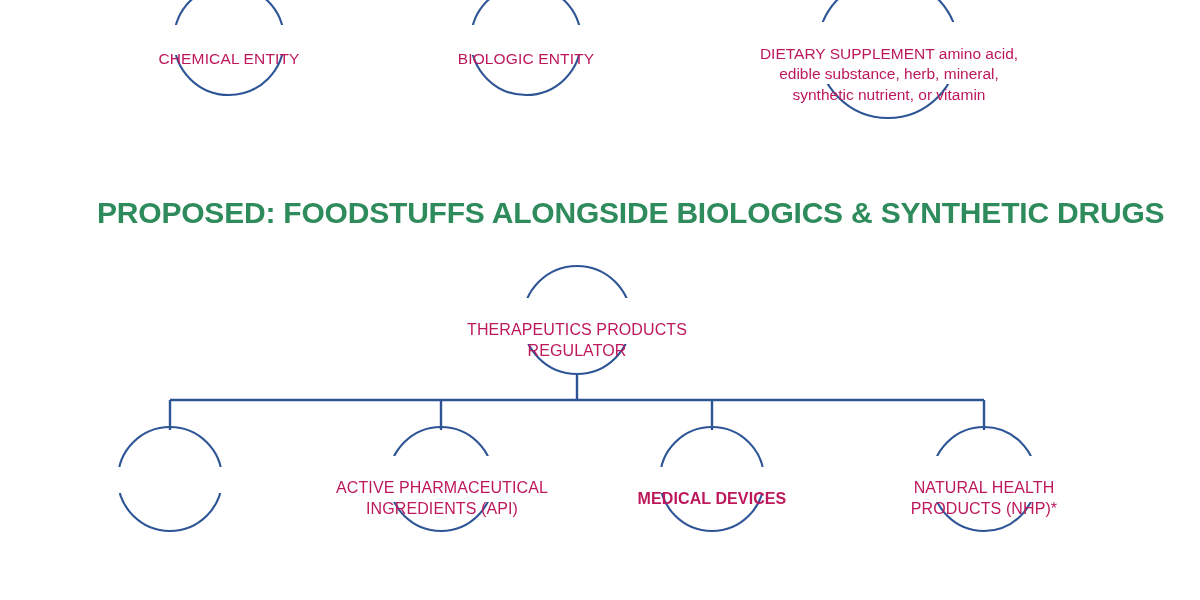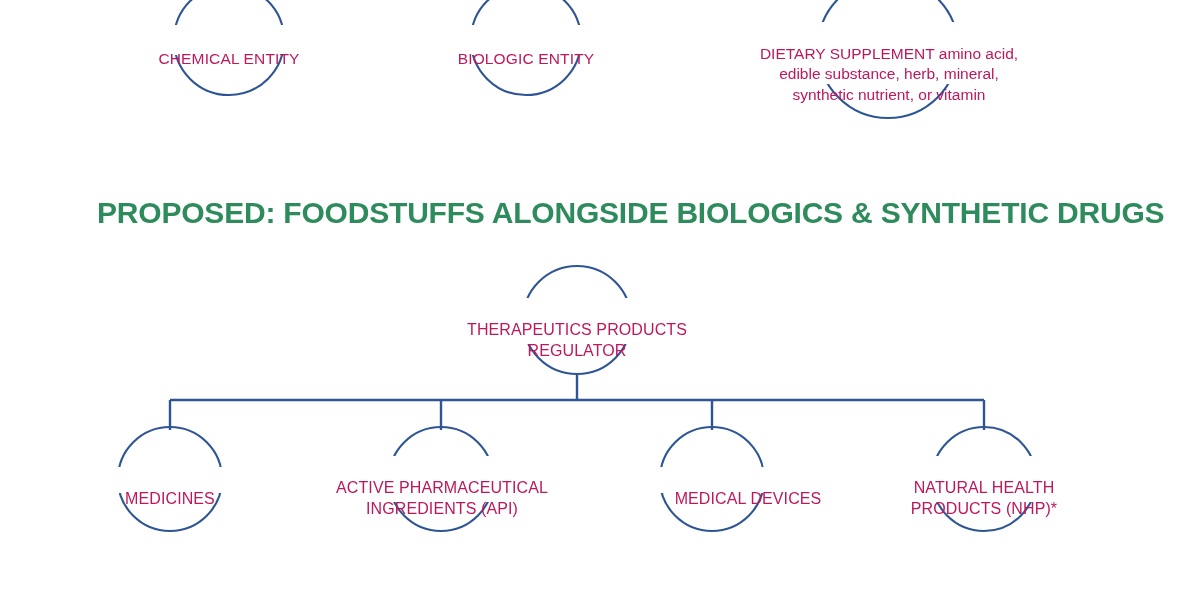--- a/index.html
+++ b/index.html
@@ -128,30 +128,27 @@
 
   <div class="section-heading" style="left:97px; top:196px; color:#2e8b5c;">
     <span>PROPOSED: FOODSTUFFS ALONGSIDE BIOLOGICS &amp; SYNTHETIC DRUGS</span>
   </div>
 
   <div class="node-label root-label" style="left:457px; top:300px; width:240px;">
     <span class="lbl-text">THERAPEUTICS PRODUCTS
 REGULATOR</span>
   </div>
 
-  <div class="node-label leaf-label" style="left:70px; top:469px; width:200px;">
-    <span class="lbl-text">MEDICINES</span>
-  </div>
 
   <div class="node-label leaf-label" style="left:329px; top:458px; width:226px;">
     <span class="lbl-text">ACTIVE PHARMACEUTICAL
 INGREDIENTS (API)</span>
   </div>
 
-  <div class="node-label leaf-label" style="left:648px; top:469px; width:200px;">
+  <div class="node-label leaf-label" style="left:612px; top:469px; width:200px;font-weight:bold;">
     <span class="lbl-text">MEDICAL DEVICES</span>
   </div>
 
   <div class="node-label leaf-label" style="left:893px; top:458px; width:182px;">
     <span class="lbl-text">NATURAL HEALTH
 PRODUCTS (NHP)*</span>
   </div>
 
 </div>
 

